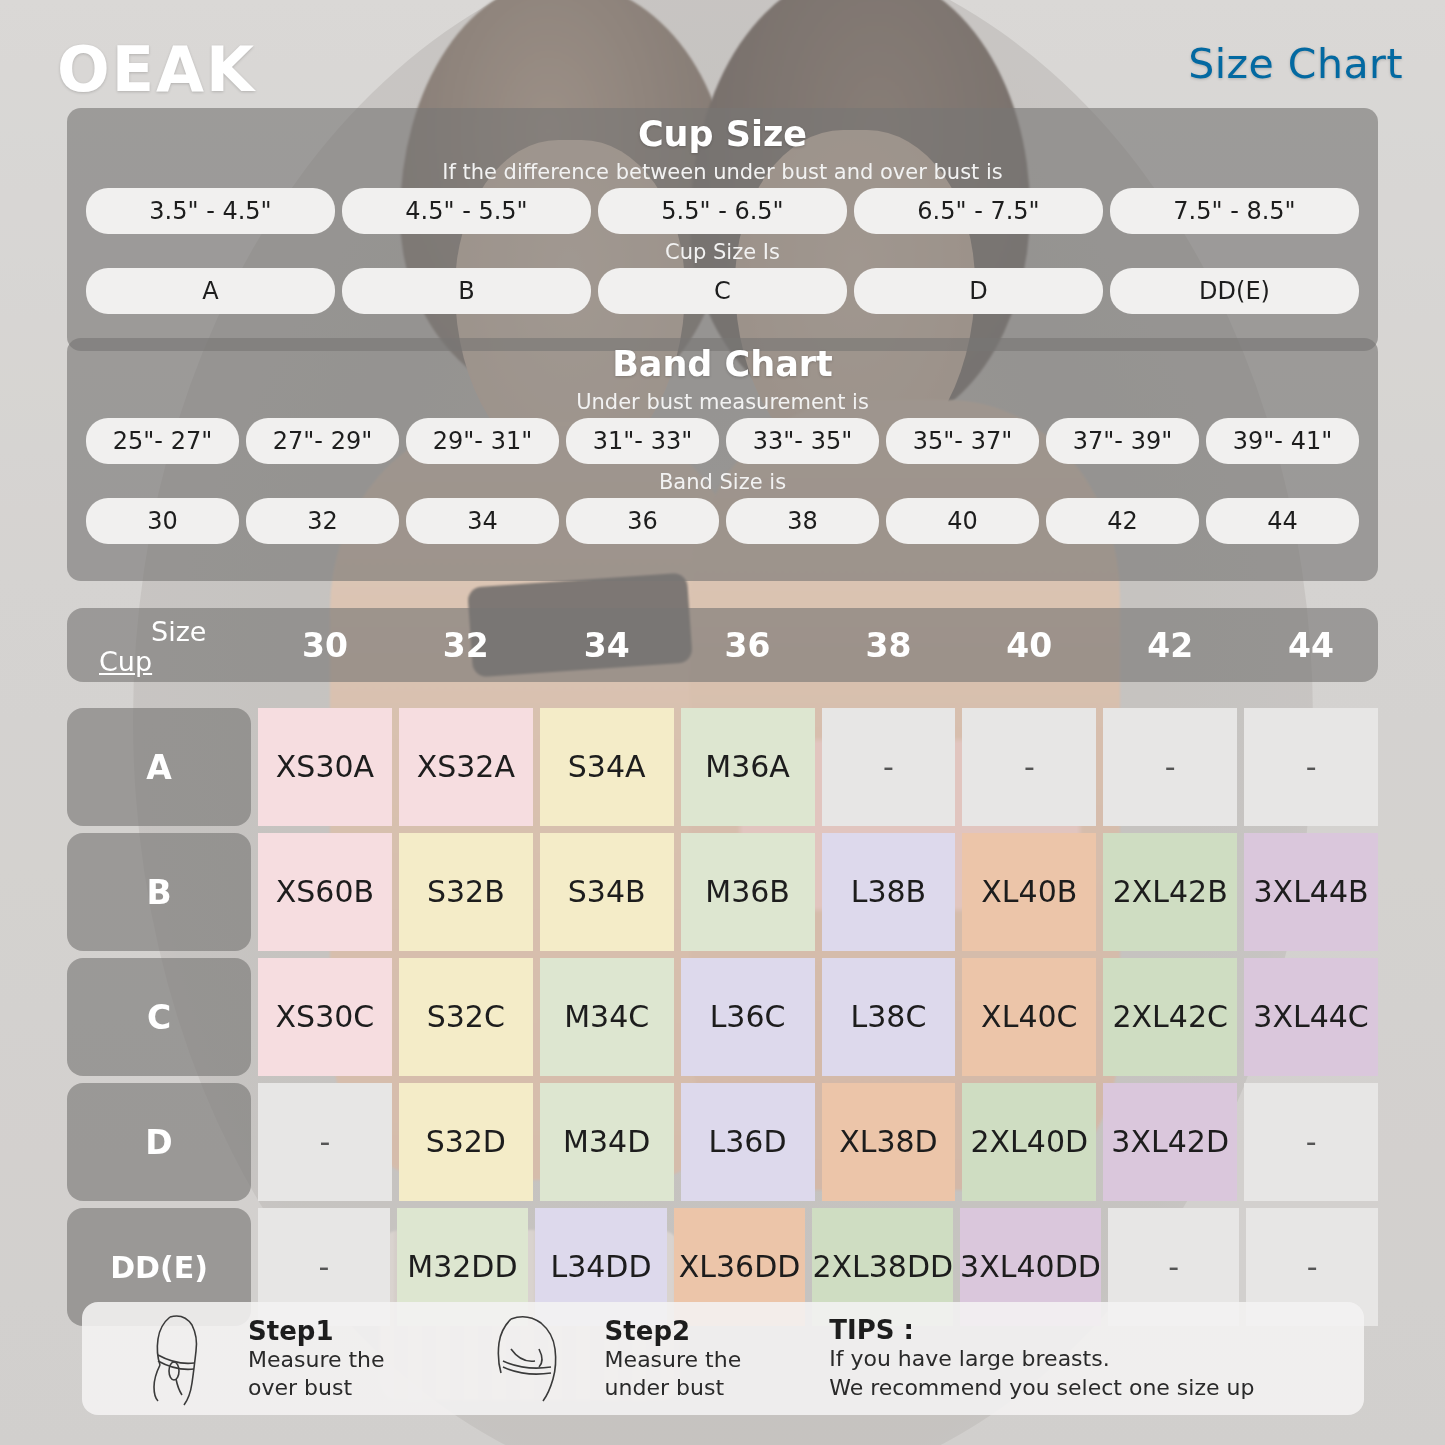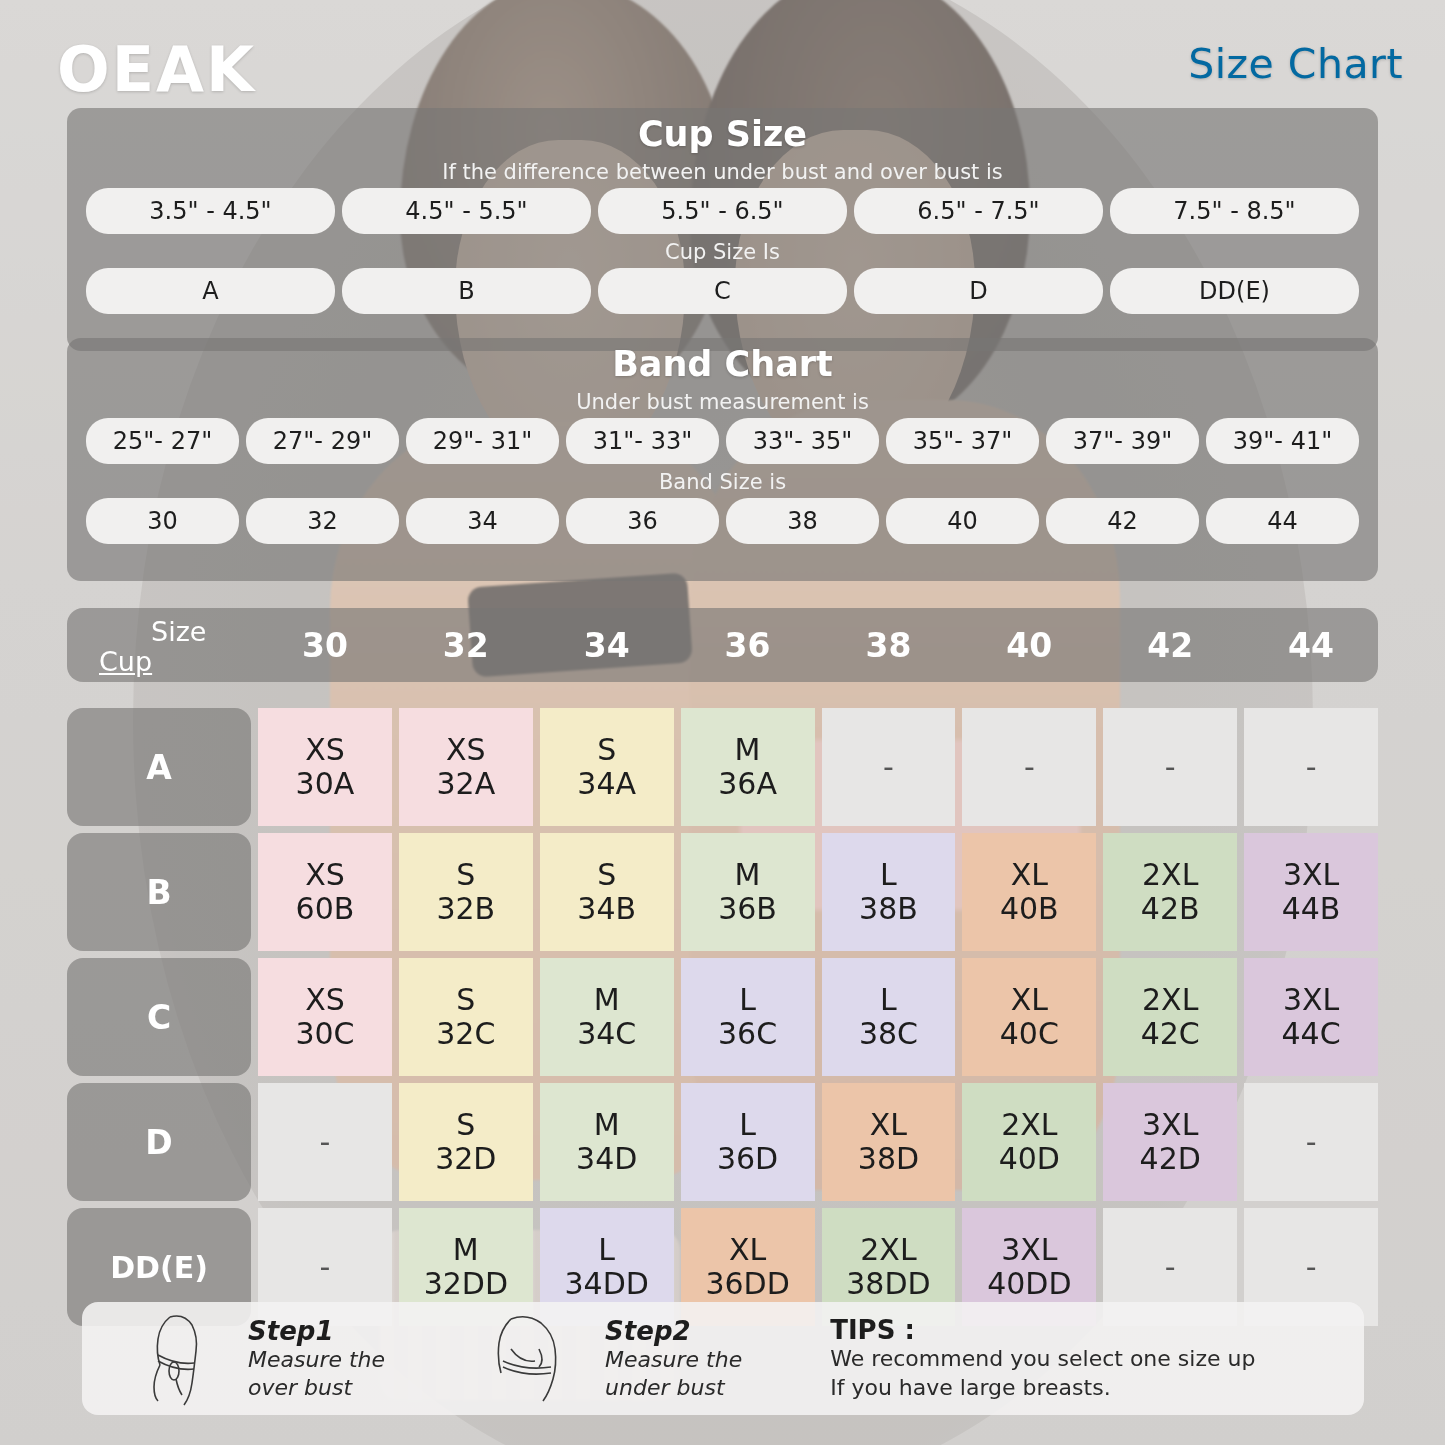--- a/index.html
+++ b/index.html
@@ -74,35 +74,35 @@
   .hcell{
     flex:1;color:#fff;font-size:33px;font-weight:bold;text-align:center;
     display:flex;align-items:center;justify-content:center;
   }
   .rowlabel{
     width:184px;min-width:184px;background:rgba(120,118,116,0.62);
     border-radius:16px;color:#fff;font-size:33px;font-weight:bold;
     display:flex;align-items:center;justify-content:center;
   }
   .mcell{
-    flex:1;display:flex;flex-direction:column;align-items:center;justify-content:center;
+    flex:1;display:flex;align-items:center;justify-content:center;
     font-size:30px;color:#1d1d1d;line-height:1.12;height:118px;
   }
   .mcell span{display:block;}
   .mcell.empty{font-size:30px;color:#555;}
 
   
   .bottom{
     position:absolute;left:82px;top:1302px;width:1282px;height:113px;
     background:rgba(244,243,242,0.88);border-radius:16px;
     display:flex;align-items:center;
   }
   .step{display:flex;align-items:center;}
   .step .fig{width:110px;height:100px;}
-  .step .txt{margin-left:6px;font-style:italic;}
+  .step .txt{margin-left:6px;}
   .step .st{font-size:26px;font-weight:bold;color:#1d1d1d;}
   .step .ds{font-size:22px;color:#2a2a2a;line-height:1.25;}
   .tips{margin-left:24px;}
   .tips .tt{font-size:26px;font-weight:bold;color:#1d1d1d;}
   .tips .tl{font-size:22px;color:#2a2a2a;line-height:1.3;}
 </style>
 </head>
 <body>
 
 <div class="bg-wrap">
@@ -395,18 +395,18 @@
       </div>
       <div class="txt">
         <div class="st">Step2</div>
         <div class="ds">Measure the</div>
         <div class="ds">under bust</div>
       </div>
     </div>
 
     <div class="tips" style="margin-left:88px;">
       <div class="tt">TIPS :</div>
+      <div class="tl">If you have large breasts.</div>
       <div class="tl">We recommend you select one size up</div>
-      <div class="tl">If you have large breasts.</div>
     </div>
   </div>
 
 </div>
 
 </body></html>

